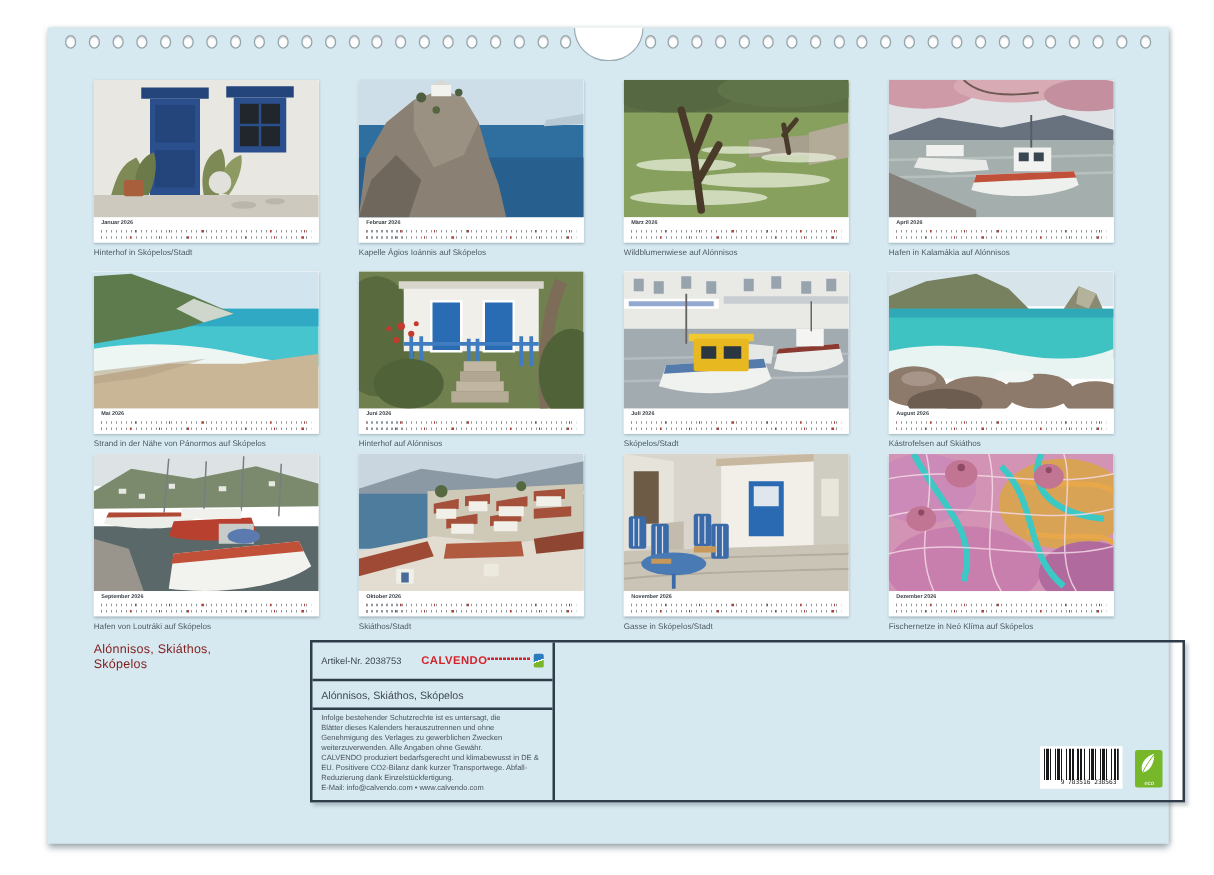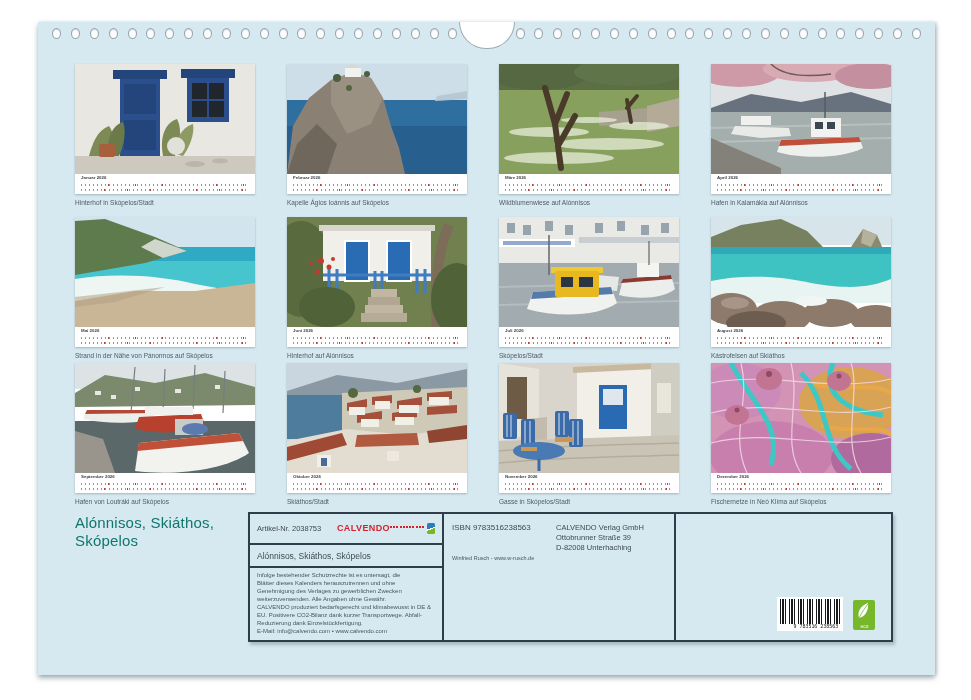--- a/index.html
+++ b/index.html
@@ -31,23 +31,23 @@
         background-image:
           repeating-linear-gradient(90deg,#8e989e 0 1px,transparent 1px 4px),
           repeating-linear-gradient(90deg,#b04038 0 1px,transparent 1px 27px),
           repeating-linear-gradient(90deg,#8e989e 0 1px,transparent 1px 4px),
           repeating-linear-gradient(90deg,#b04038 0 1px,transparent 1px 23px);
         background-size:100% 2px,100% 2px,100% 2px,100% 2px;
         background-position:0 1px,0 1px,0 6px,0 6px;background-repeat:no-repeat;}
   .caption{margin-top:5px;font-size:6.5px;line-height:1.2;color:#4e5a63;}
 
   
-  .big-title{position:absolute;left:37px;top:492px;font-size:15px;line-height:1.18;color:#0f766e;
+  .big-title{position:absolute;left:37px;top:492px;font-size:10px;line-height:1.18;color:#7f1d1d;
              white-space:pre-line;letter-spacing:.2px;}
-  .info-box{position:absolute;left:210px;top:490px;width:645px;height:130px;border:2px solid #2e3d49;
+  .info-box{position:absolute;left:210px;top:490px;width:700px;height:130px;border:2px solid #2e3d49;
             box-sizing:border-box;display:flex;box-shadow:2px 3px 3px rgba(60,80,90,.3);}
   .col-left{width:194px;border-right:2px solid #2e3d49;box-sizing:border-box;display:flex;flex-direction:column;}
   .row-artikel{height:33px;border-bottom:2px solid #2e3d49;display:flex;align-items:center;
                justify-content:space-between;padding:0 7px;box-sizing:border-box;}
   .artikel-text{font-size:7.5px;color:#3e4a52;}
   .logo{display:flex;align-items:center;gap:3px;}
   .logo-block{display:flex;flex-direction:row;align-items:flex-start;}
   .logo-text{font-size:9px;font-weight:700;color:#d5232a;letter-spacing:.4px;line-height:1;}
   .logo-tagline{width:34px;height:2px;margin-top:1.5px;
                 background:repeating-linear-gradient(90deg,#d5232a 0 2px,transparent 2px 3.2px);}
@@ -579,29 +579,20 @@
       <div class="row-title">Alónnisos, Skiáthos, Skópelos</div>
       <div class="row-legal">Infolge bestehender Schutzrechte ist es untersagt, die
 Blätter dieses Kalenders herauszutrennen und ohne
 Genehmigung des Verlages zu gewerblichen Zwecken
 weiterzuverwenden. Alle Angaben ohne Gewähr.
 CALVENDO produziert bedarfsgerecht und klimabewusst in DE &amp;
 EU. Positivere CO2-Bilanz dank kurzer Transportwege. Abfall-
 Reduzierung dank Einzelstückfertigung.
 E-Mail: info@calvendo.com • www.calvendo.com</div>
     </div>
-    <div class="col-mid">
-      <div class="isbn">ISBN 9783516238563</div>
-      <div class="publisher">
-        <div>CALVENDO Verlag GmbH</div>
-        <div>Ottobrunner Straße 39</div>
-        <div>D-82008 Unterhaching</div>
-      </div>
-      <div class="author">Winfried Rusch - www.w-rusch.de</div>
-    </div>
     <div class="col-right">
       <div class="barcode">
         <div class="bars"></div>
         <div class="barcode-num">9 783516 238563</div>
       </div>
       <div class="eco">
         <svg width="16" height="20" viewBox="0 0 16 20">
             <path d="M12,1 C4,4 1,10 3,16 C9,15 13,8 12,1 Z" fill="#ffffff"></path>
             <path d="M3,16 C6,10 9,6 12,2" stroke="#76b82a" stroke-width="0.8" fill="none"></path>
           </svg>

